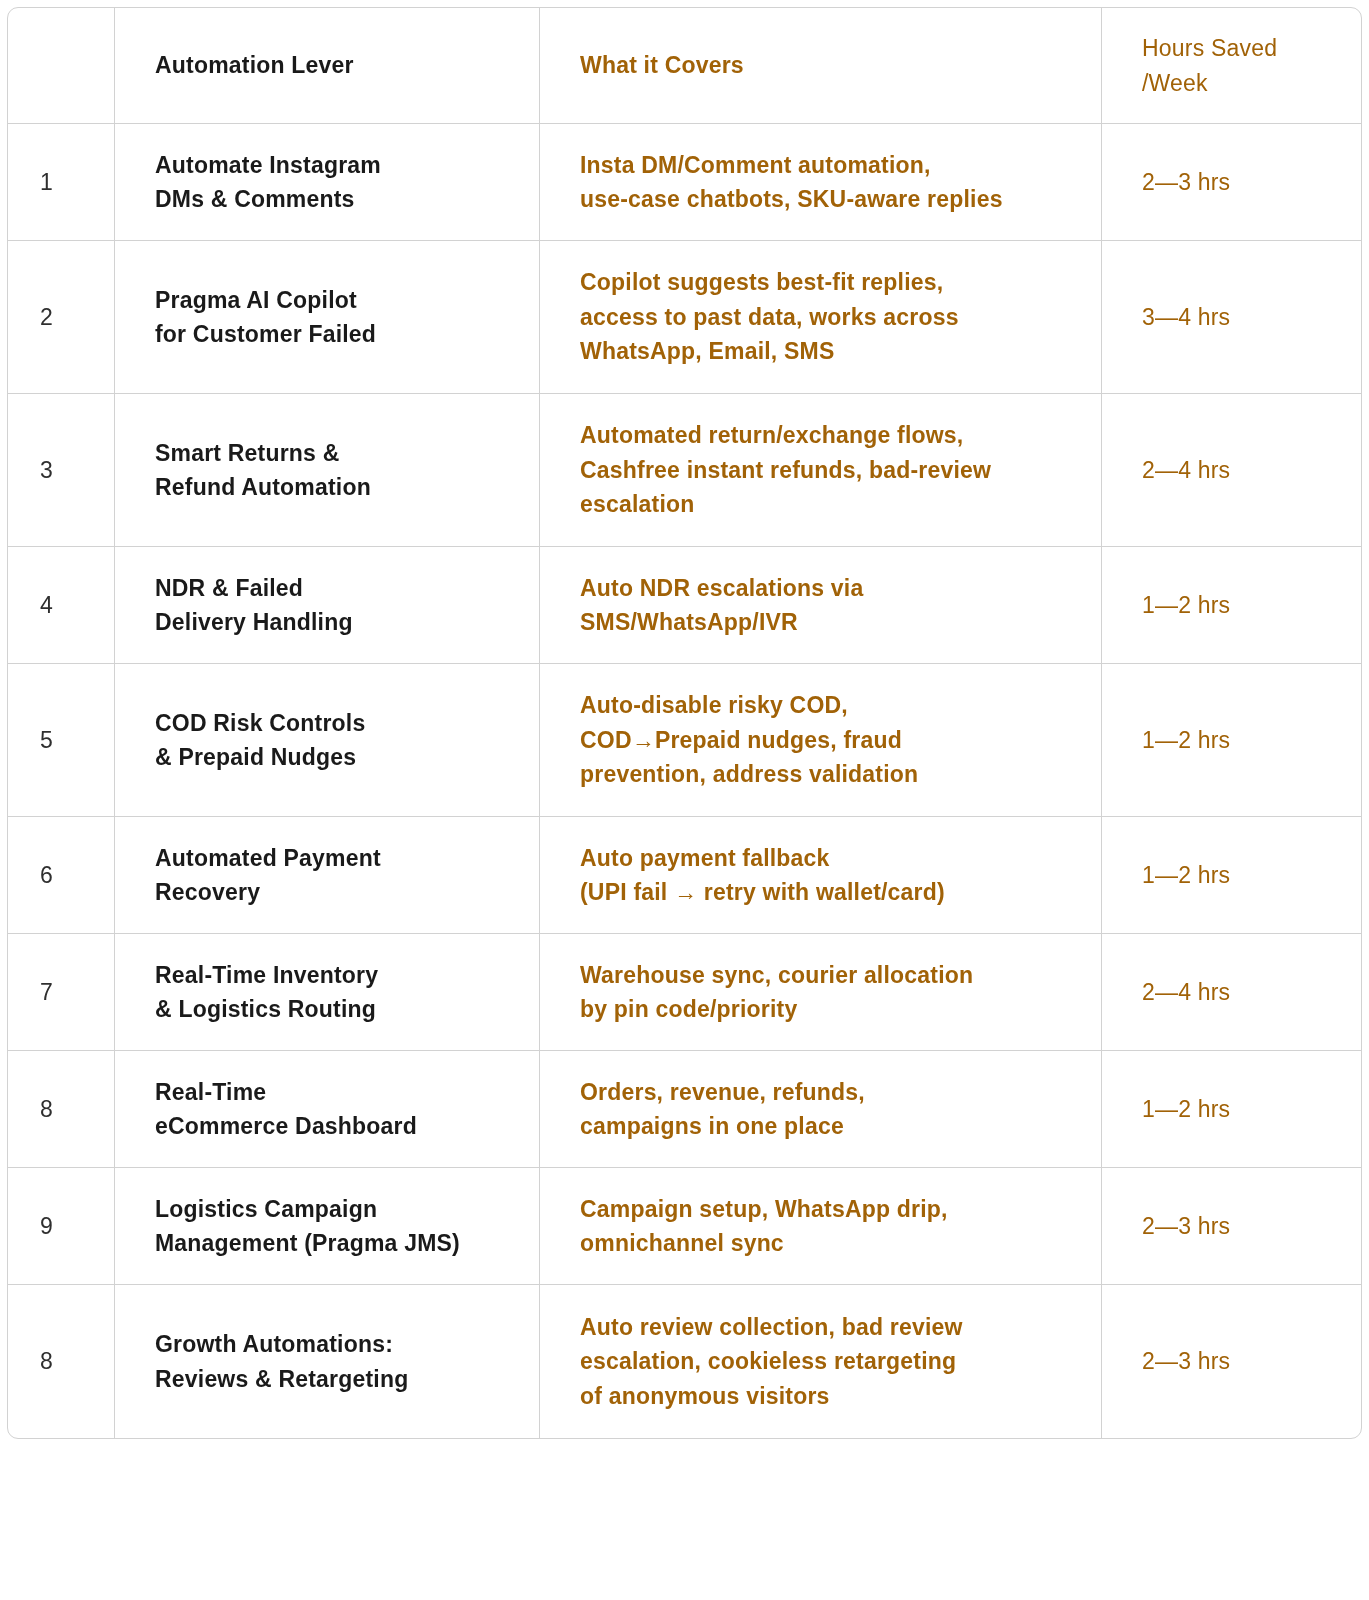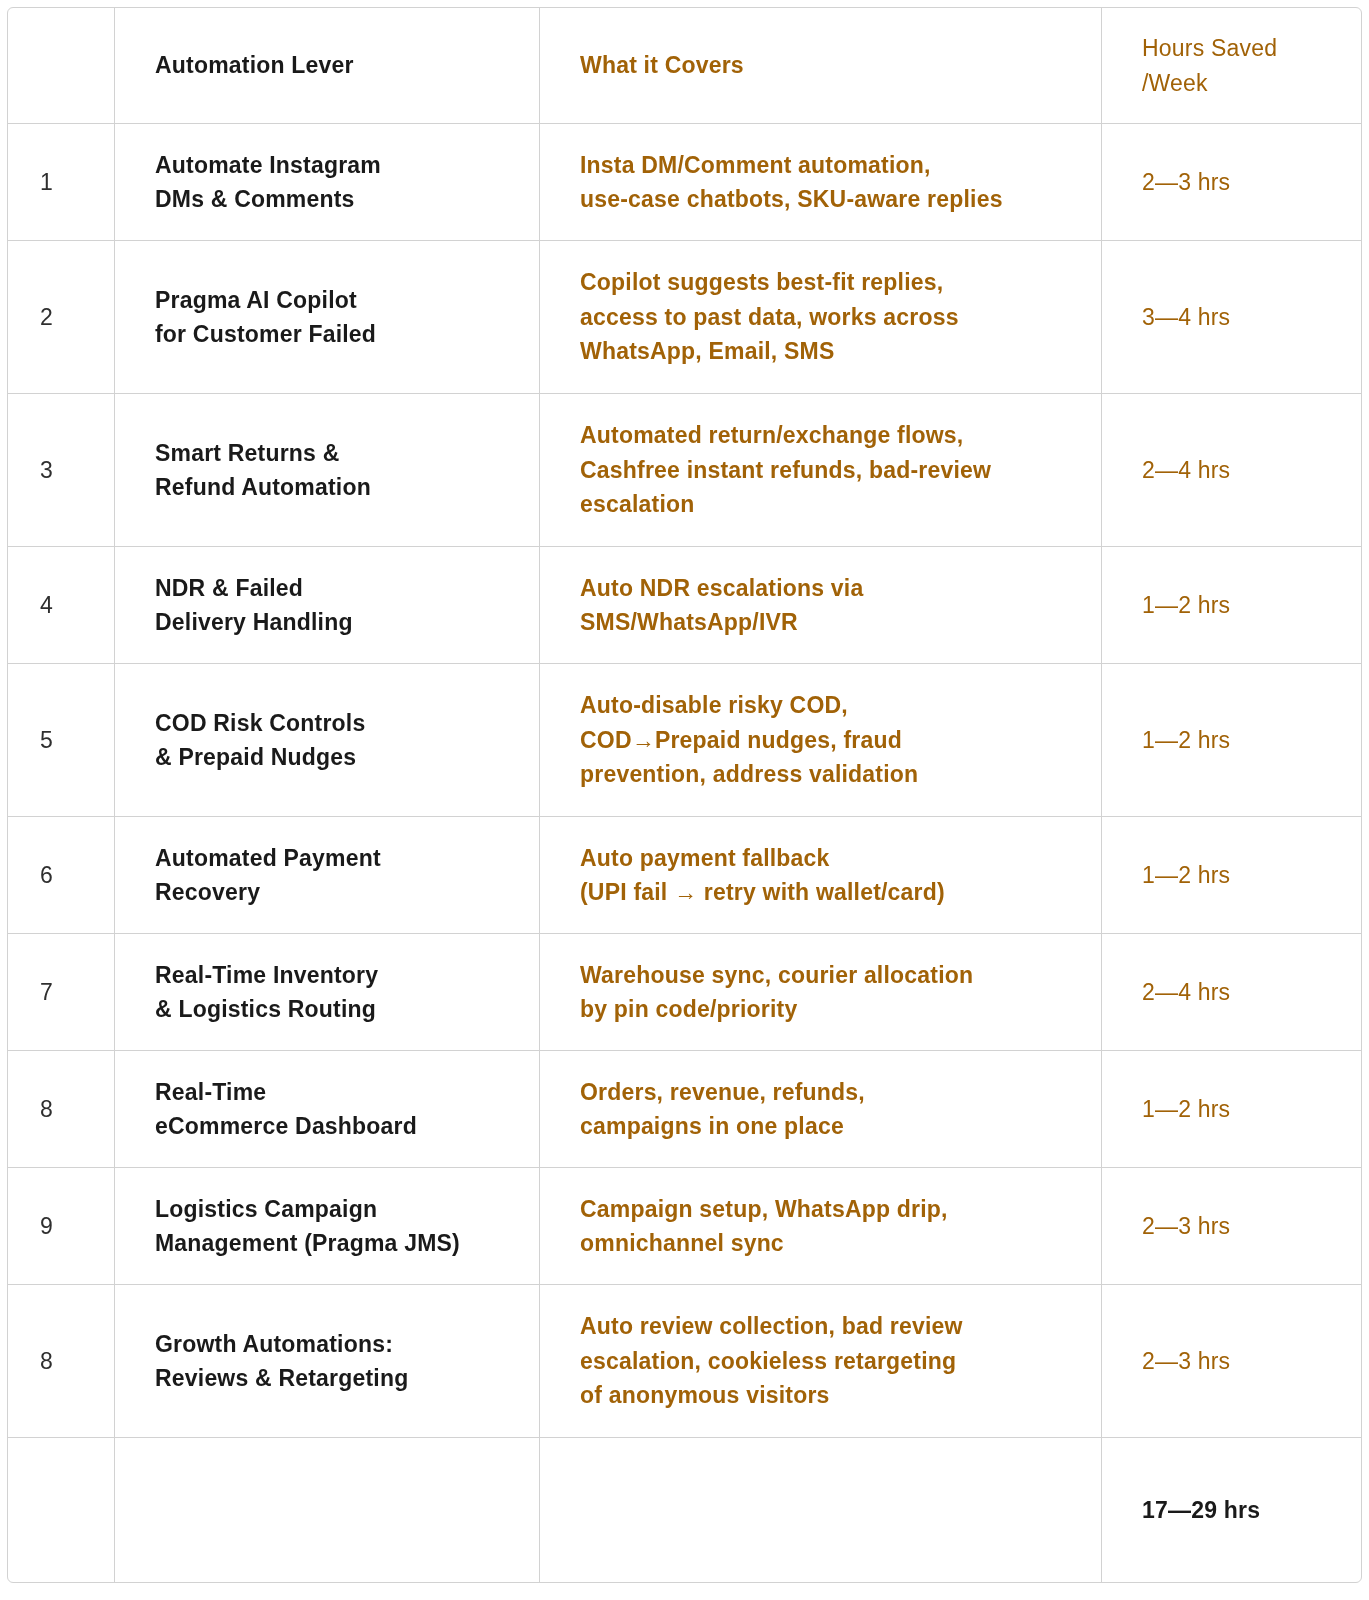--- a/index.html
+++ b/index.html
@@ -6,21 +6,21 @@
   html, body { background: #ffffff; }
   body {
     width: 1369px;
     height: 1600px;
     font-family: "Liberation Sans", sans-serif;
     color: #1d1d1f;
   }
   .table-wrap {
     margin: 7px;
     border: 1px solid #d2d2d2;
-    border-radius: 6px;
+    border-radius: 11px;
     overflow: hidden;
     background: #ffffff;
   }
   table {
     width: 100%;
     border-collapse: separate;
     border-spacing: 0;
     table-layout: fixed;
   }
   col.c-index  { width: 107px; }
@@ -166,21 +166,15 @@
       </tr>
       <tr class="h3">
         <td class="index-cell">8</td>
         <td class="lever-cell">Growth Automations:
 Reviews &amp; Retargeting</td>
         <td class="covers-cell">Auto review collection, bad review
 escalation, cookieless retargeting
 of anonymous visitors</td>
         <td class="hours-cell">2—3 hrs</td>
       </tr>
-      <tr class="total-row">
-        <td class="index-cell"></td>
-        <td class="lever-cell"></td>
-        <td class="covers-cell"></td>
-        <td class="hours-cell">17—29 hrs</td>
-      </tr>
     </tbody>
   </table>
 </div>
 
 </body></html>

